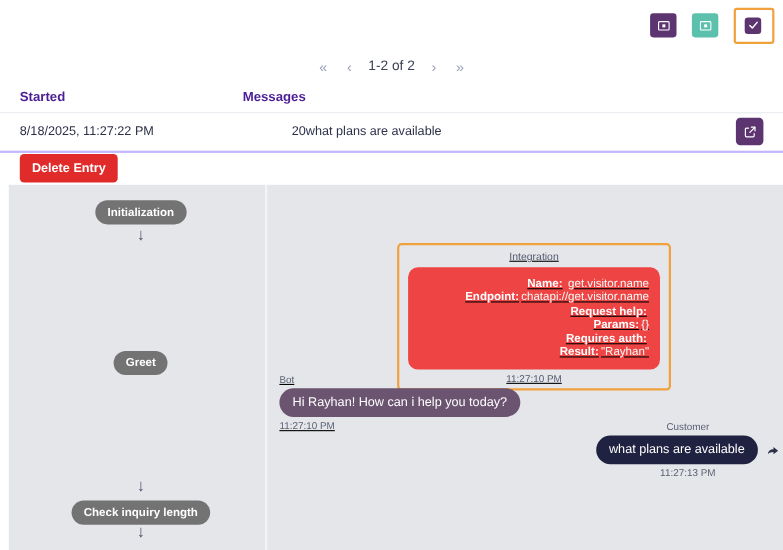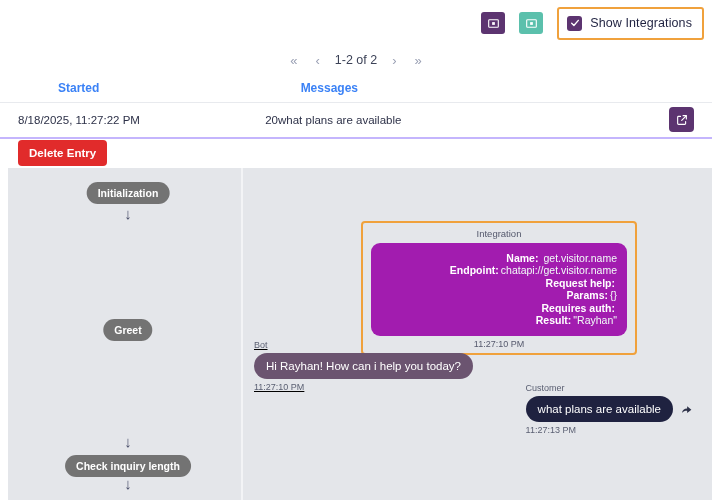--- a/index.html
+++ b/index.html
@@ -60,21 +60,21 @@
   .trow {
     display: flex; align-items: center; height: 30px;
     border-bottom: 1px solid #e8eaee; padding: 0 0 0 18px;
     position: relative;
   }
   .thead { height: 30px; }
   .tbody { height: 36px; border-bottom: 2px solid #c4b5fd; }
   .c1 { width: 155px; flex: 0 0 155px; }
   .c2 { width: 105px; flex: 0 0 105px; text-align: right; }
   .c3 { flex: 1 1 auto; }
-  .th { font-size: 12px; font-weight: bold; color: #3b82f6; margin-left: 40px; }
+  .th { font-size: 12px; font-weight: bold; color: #4c1d95; }
   .td { font-size: 11.5px; color: #2d3148; }
   .open-btn {
     position: absolute; right: 18px; top: 4px;
     width: 25px; height: 25px; border-radius: 4px; background: #5c3470;
     display: flex; align-items: center; justify-content: center; cursor: pointer;
   }
 
   
   .delete-btn {
     position: absolute; top: 140px; left: 18px;
@@ -103,49 +103,50 @@
   }
   .arrow {
     position: absolute; transform: translateX(-50%); left: 120px;
     color: #4a4f6a; font-size: 15px; line-height: 1;
   }
 
   
   .convo { position: absolute; left: 243px; top: 0; width: 461px; height: 332px; }
 
   .integration-wrap {
-    position: absolute; left: 110px; top: 53px; width: 276px;
+    position: absolute; left: 110px; top: 53px; width: 249px;
     border: 2px solid #f0a13c; border-radius: 4px; background: #e4e6ea;
     padding: 5px 8px 4px 8px;
+    text-decoration: underline;
   }
   .integration-title {
     text-align: center; font-size: 9.5px; color: #55596d; margin-bottom: 4px;
   }
   .integration-card {
-    background: #a21caf; border-radius: 9px; padding: 9px 10px 10px 10px;
+    background: #ef4444; border-radius: 9px; padding: 9px 10px 10px 10px;
   }
   .kv { display: flex; justify-content: flex-end; align-items: baseline; line-height: 1.18; }
   .kv .k { font-size: 10.5px; font-weight: bold; color: #ffffff; white-space: nowrap; }
   .kv .v { font-size: 10.5px; color: #f2fbf8; white-space: nowrap; padding-left: 2px; }
   .kv.sp .v { padding-left: 5px; }
   .integration-time {
     text-align: center; font-size: 9px; color: #55596d; margin-top: 3px;
   }
 
   .msg-block { position: absolute; }
   .msg-role { font-size: 9px; color: #5a5f72; margin-bottom: 3px; }
   .bubble {
     display: inline-block; border-radius: 13px; padding: 7px 12px;
     font-size: 11.5px; color: #fff; white-space: nowrap;
   }
   .bubble.bot { background: #6b5470; }
   .bubble.cust { background: #1f2240; }
   .msg-time { font-size: 9px; color: #5a5f72; margin-top: 3px; }
   .bot-block { left: 3px; top: 172px; text-decoration: underline; }
-  .cust-block { right: 19px; top: 215px; text-align: left; }
+  .cust-block { right: 3px; top: 215px; text-align: center; }
   .cust-row { display: flex; align-items: center; justify-content: flex-end; gap: 7px; }
   .reply-icon { color: #2d3148; display: flex; align-items: center; cursor: pointer; }
 </style>
 </head>
 <body>
 
 <div class="app">
 
   <div class="topbar">
     <div class="icon-btn purple">
@@ -160,21 +161,20 @@
         <rect x="6" y="6" width="4" height="4" fill="#ffffff"></rect>
       </svg>
     </div>
 
     <div class="show-int-box">
       <span class="chk">
         <svg width="10" height="10" viewBox="0 0 12 12">
           <path d="M2 6.3 L4.7 9 L10 2.8" fill="none" stroke="#ffffff" stroke-width="1.6" stroke-linecap="round" stroke-linejoin="round"></path>
         </svg>
       </span>
-      <span class="show-int-label">Show Integrations</span>
     </div>
   </div>
 
   <div class="pager">
     <span class="pg">«</span>
     <span class="pg">‹</span>
     <span class="pg-label">1-2 of 2</span>
     <span class="pg">›</span>
     <span class="pg">»</span>
   </div>

